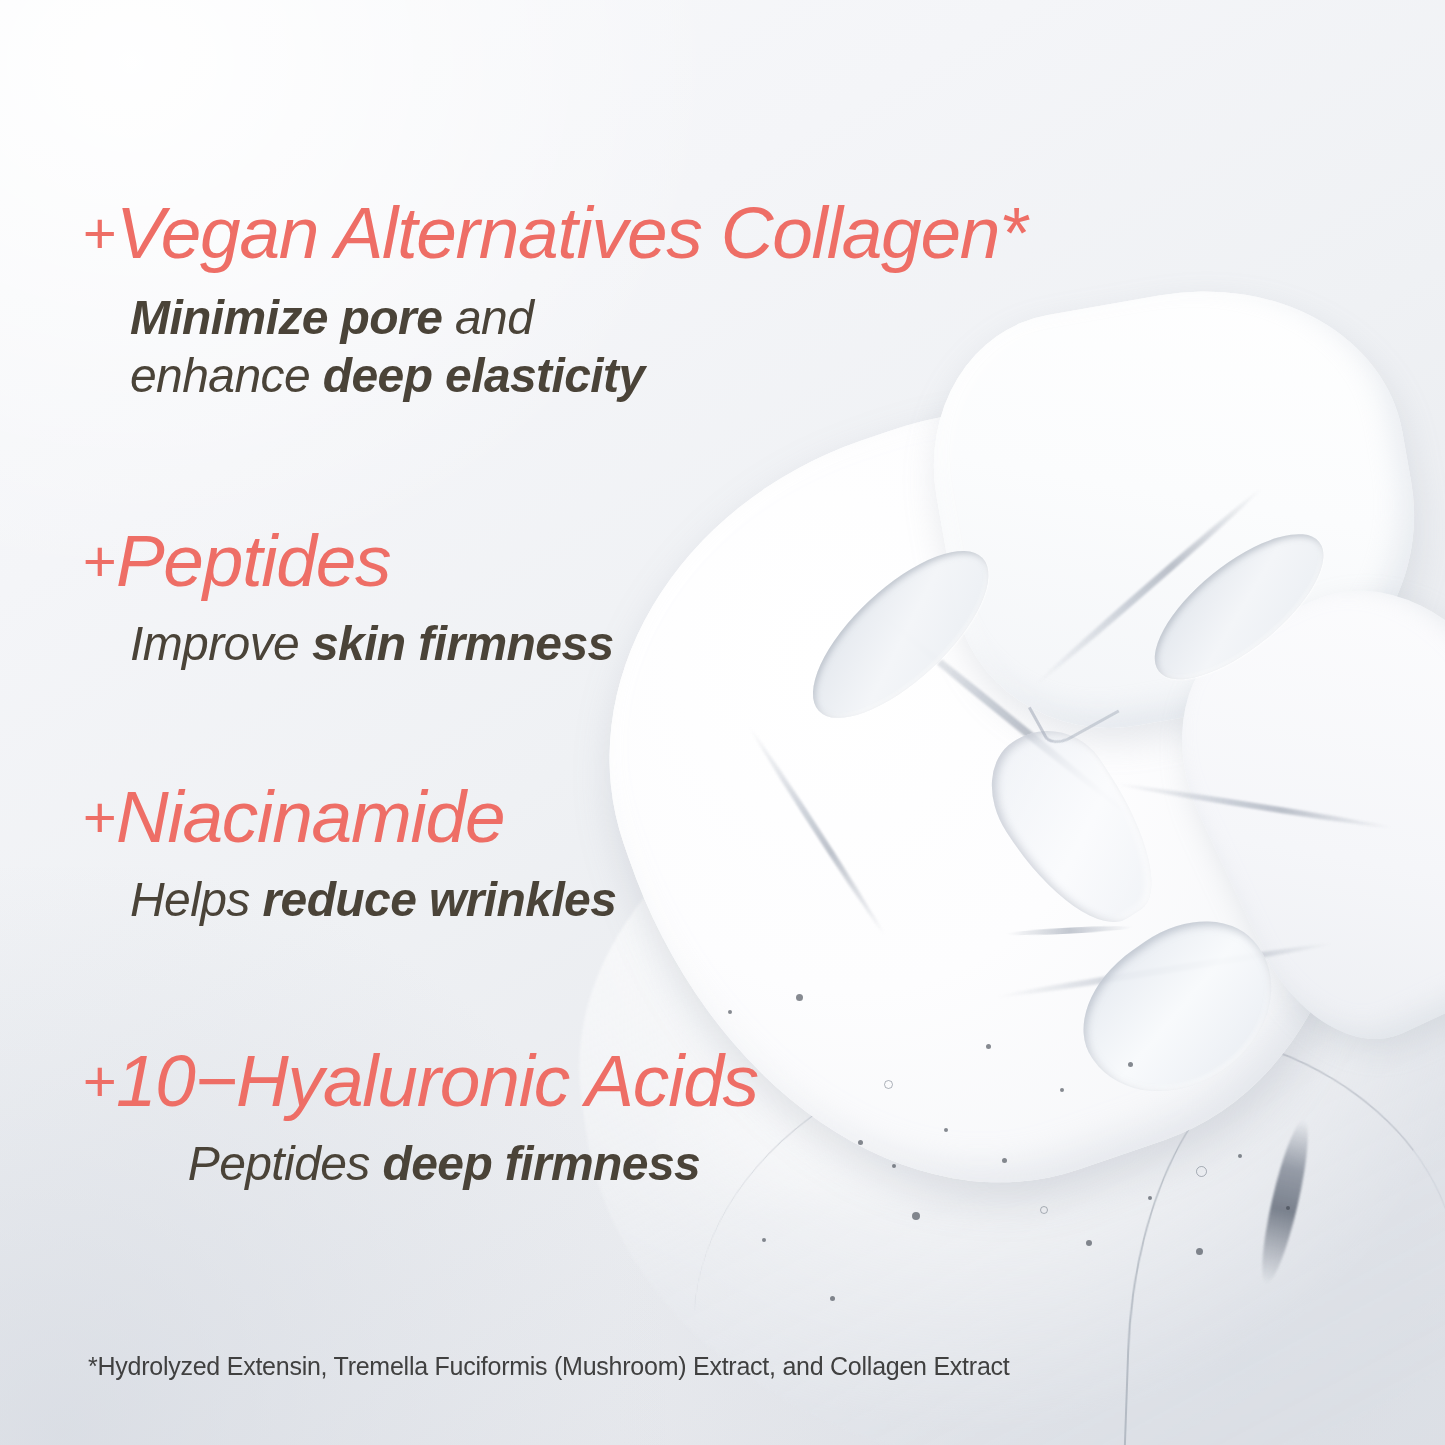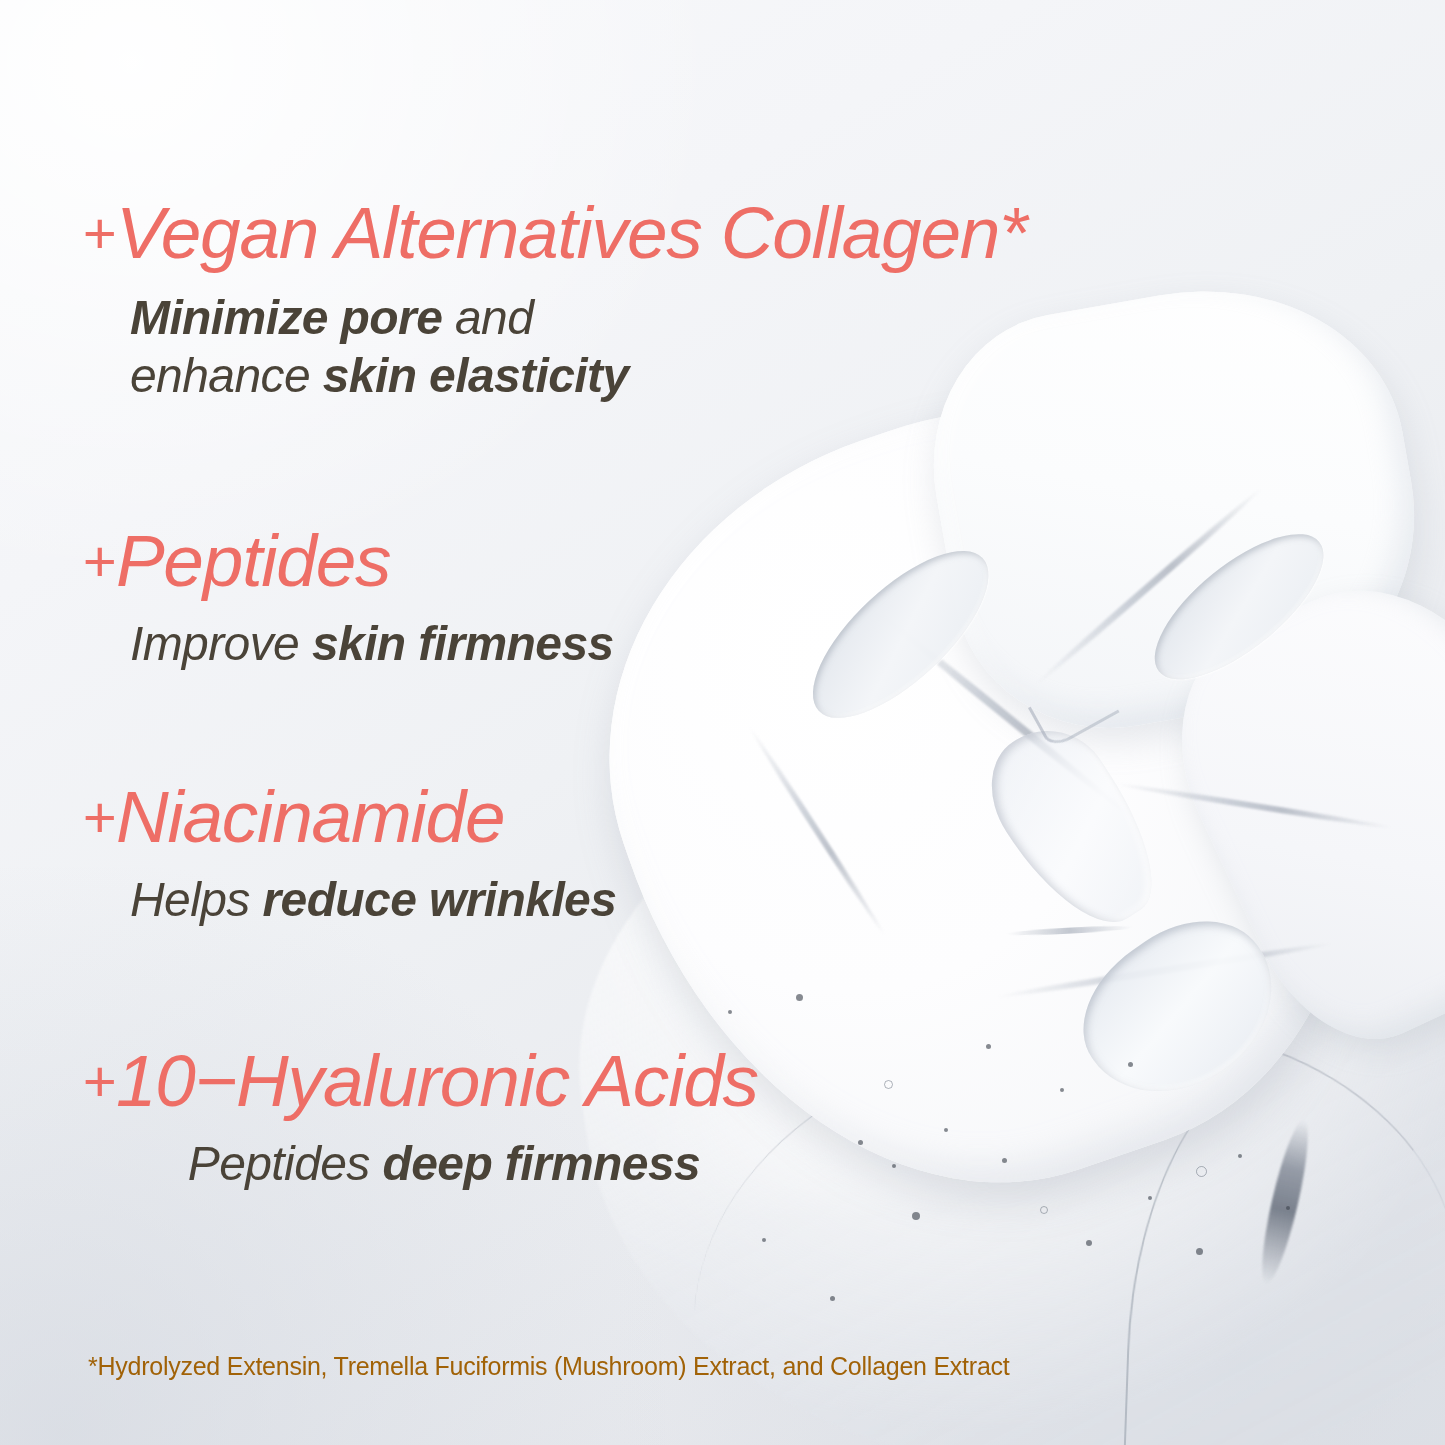--- a/index.html
+++ b/index.html
@@ -256,21 +256,21 @@
   #block-4 { top:1044px;text-align:center; }
 
   #block-1 .sub { margin-top:20px; }
   #block-2 .sub,
   #block-3 .sub,
   #block-4 .sub { margin-top:18px; }
 
   .footnote {
     position:absolute;
     left:88px; top:1352px;
-    color:#a16207;
+    color:#404040;
     font-size:25px;
     font-weight:400;
     letter-spacing:-0.25px;
     white-space:nowrap;
   }
 </style>
 </head>
 <body>
 
 <div id="stage">
@@ -328,21 +328,21 @@
     <div class="bubble" style="left:1286px;top:1206px;width:4px;height:4px;"></div>
     <div class="bubble" style="left:892px;top:1164px;width:4px;height:4px;"></div>
   </div>
 
   <div class="content">
 
     <div class="block" id="block-1">
       <div class="heading"><span class="plus">+</span><span>Vegan Alternatives Collagen*</span></div>
       <div class="sub">
         <div><b>Minimize pore</b><span> and</span></div>
-        <div><span>enhance </span><b>skin elasticity</b></div>
+        <div><span>enhance </span><b>deep elasticity</b></div>
       </div>
     </div>
 
     <div class="block" id="block-3">
       <div class="heading"><span class="plus">+</span><span>Niacinamide</span></div>
       <div class="sub">
         <div><span>Helps </span><b>reduce wrinkles</b></div>
       </div>
     </div>
 

